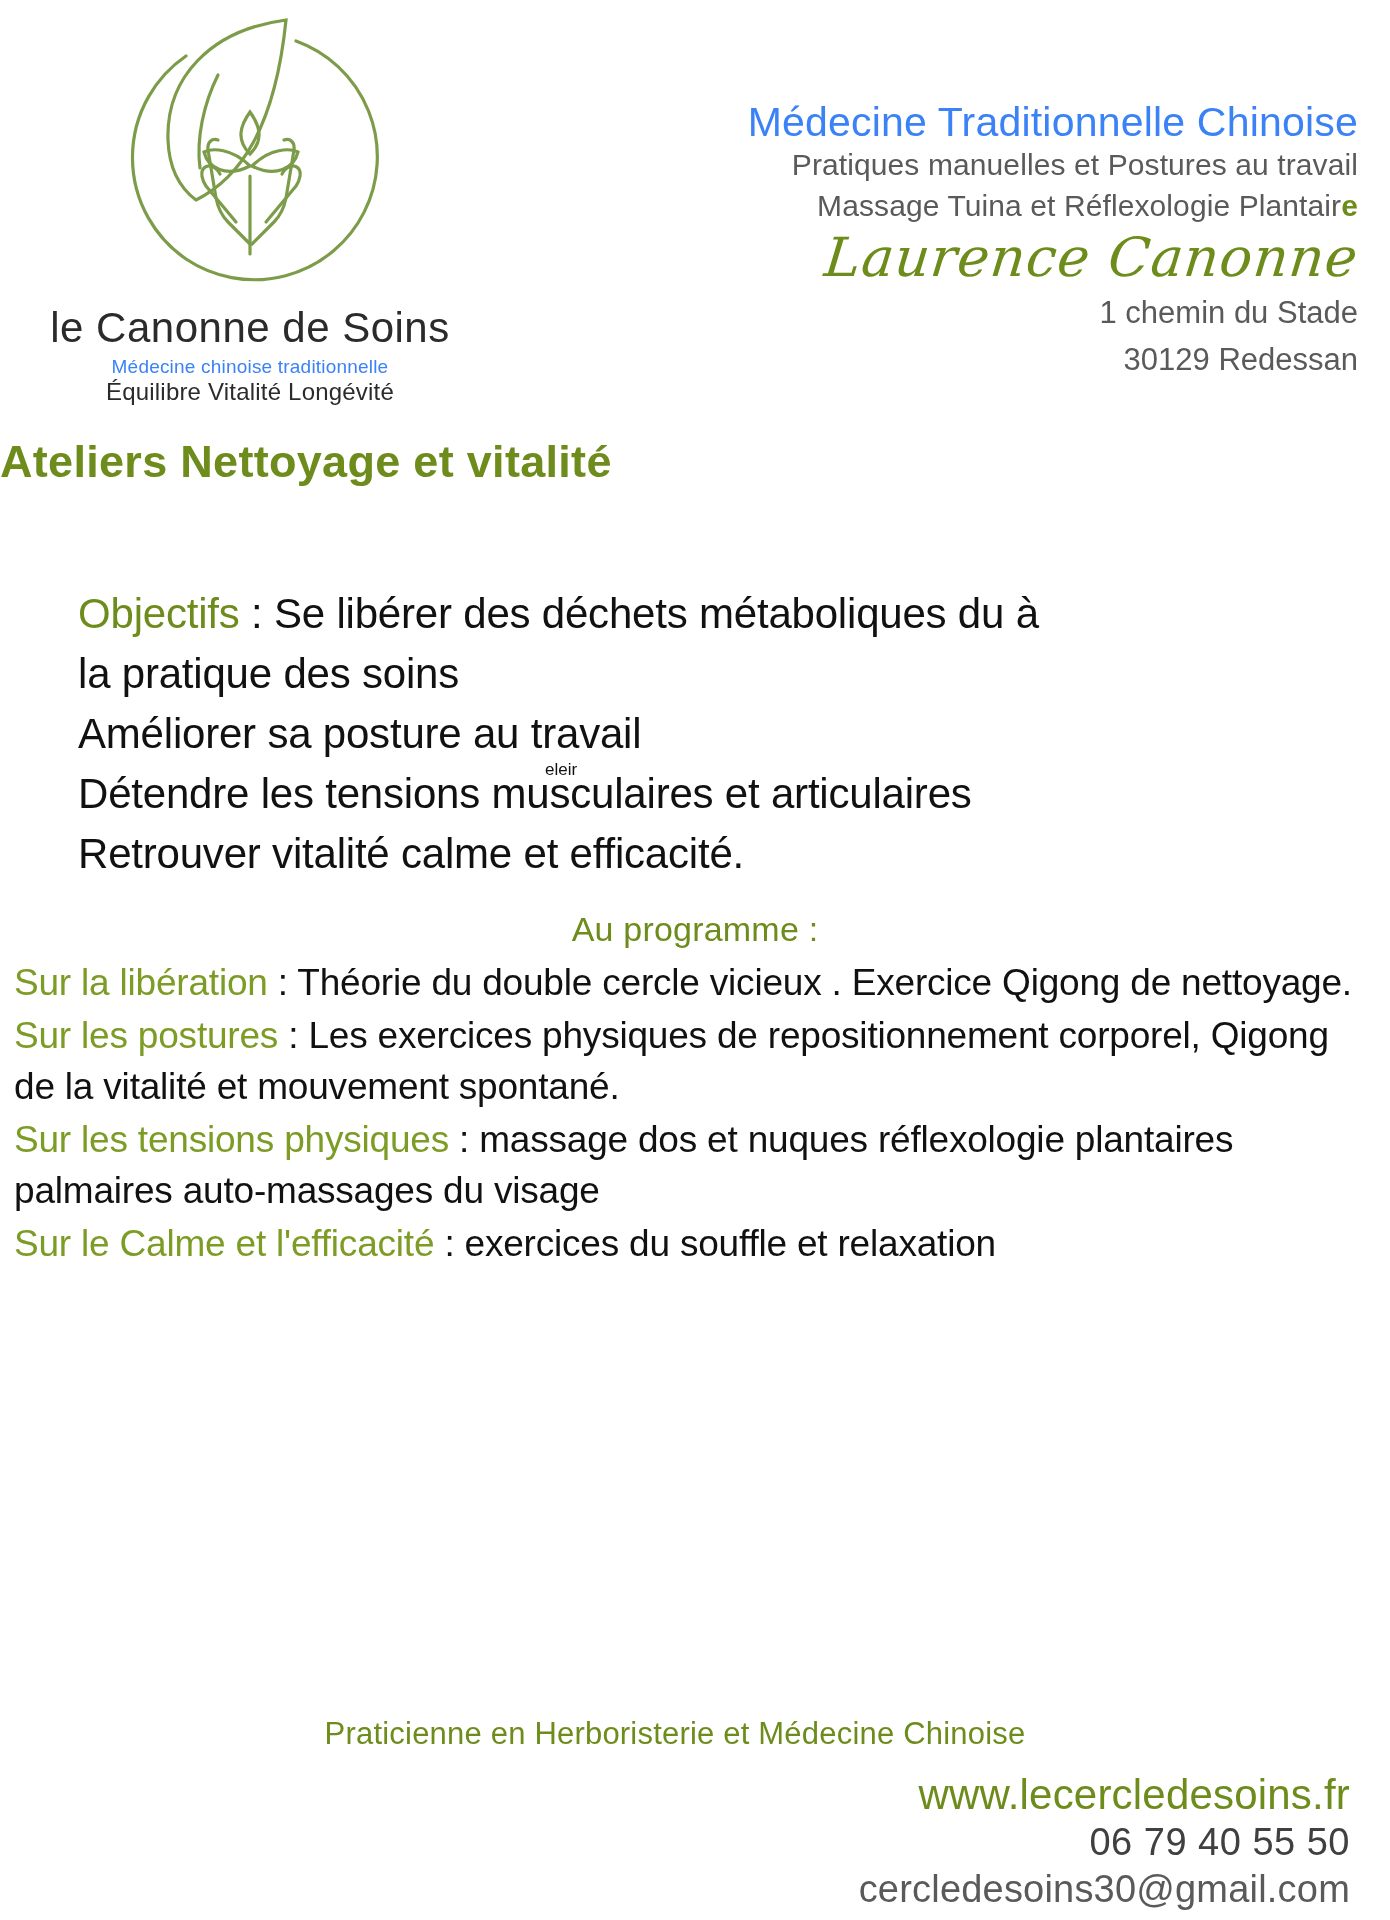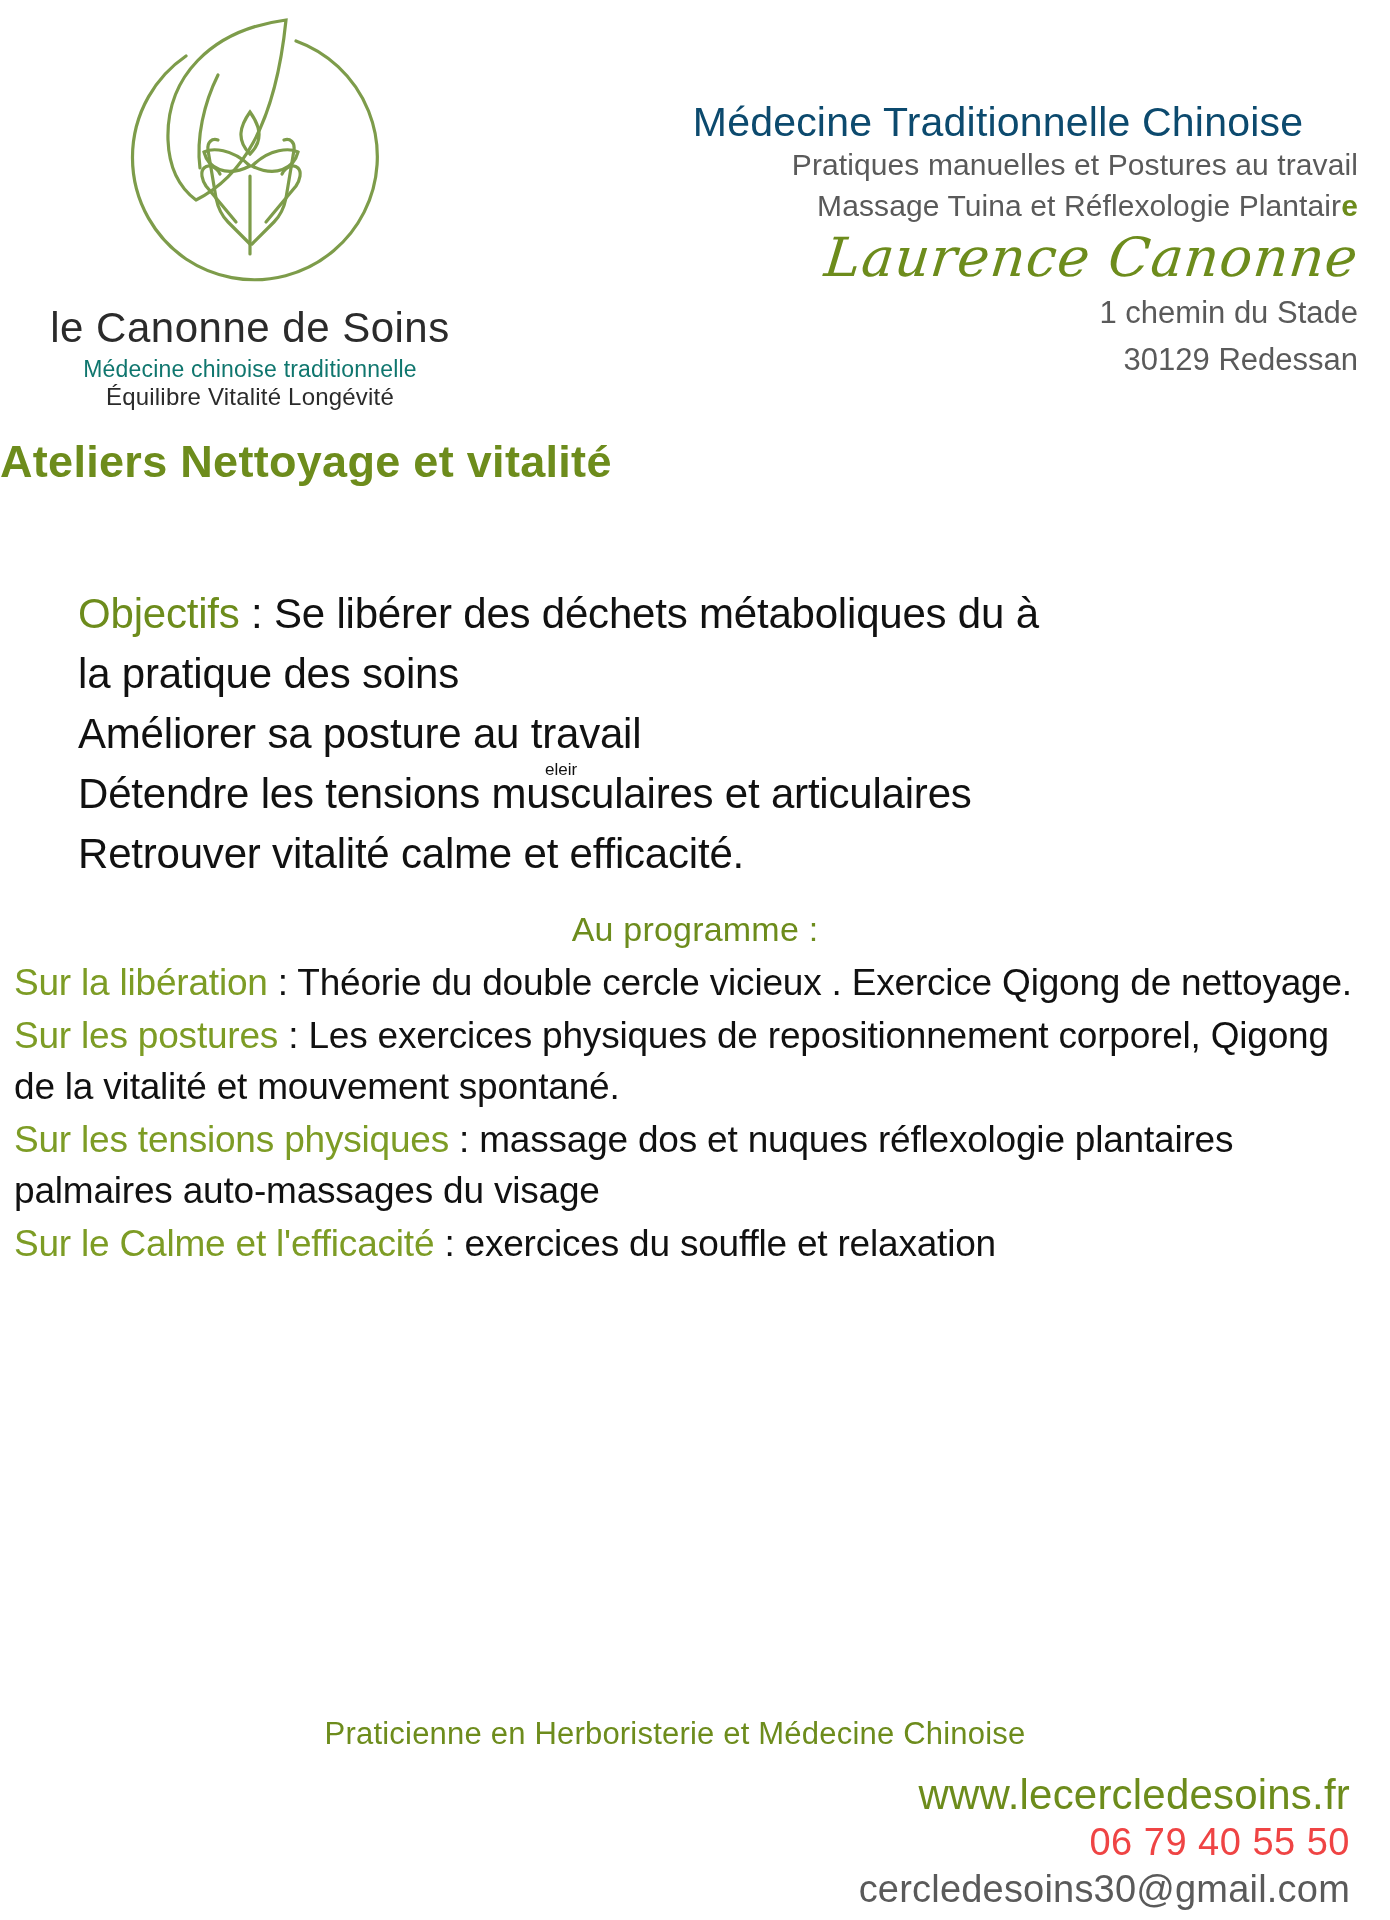--- a/index.html
+++ b/index.html
@@ -37,46 +37,45 @@
   }
   .logo-name {
     font-size: 42px;
     font-weight: 400;
     color: #2b2b2b;
     letter-spacing: 0.5px;
     margin-top: -4px;
     font-family: "Liberation Sans", sans-serif;
   }
   .logo-sub1 {
-    font-size: 23px;
-    color: #0f766e;
+    font-size: 19px;
+    color: #3b82f6;
     margin-top: 4px;
     letter-spacing: 0.2px;
   }
   .logo-sub2 {
     font-size: 24px;
     color: #2b2b2b;
     margin-top: 0;
     letter-spacing: 0.2px;
   }
 
   .header-right {
     position: absolute;
     right: 32px;
     top: 100px;
     width: 720px;
     text-align: right;
   }
   .h-title {
     font-size: 41px;
-    color: #0c4a6e;
+    color: #3b82f6;
     line-height: 1.1;
     letter-spacing: 0.2px;
     white-space: nowrap;
-    text-align: center;
   }
   .h-line {
     font-size: 30px;
     color: #5a5a5a;
     line-height: 1.35;
     letter-spacing: 0.1px;
     white-space: nowrap;
   }
   .h-line .accent-e { color: #6d8c1c; font-weight: 600; }
   .signature {
@@ -162,21 +161,21 @@
   }
   .foot-right { text-align: right; }
   .foot-web {
     font-size: 42px;
     color: #6d8c1c;
     line-height: 1.18;
     letter-spacing: 0.2px;
   }
   .foot-tel {
     font-size: 38px;
-    color: #ef4444;
+    color: #404040;
     line-height: 1.22;
     letter-spacing: 0.5px;
   }
   .foot-mail {
     font-size: 38px;
     color: #5a5a5a;
     line-height: 1.22;
     letter-spacing: 0.2px;
   }
 </style>

